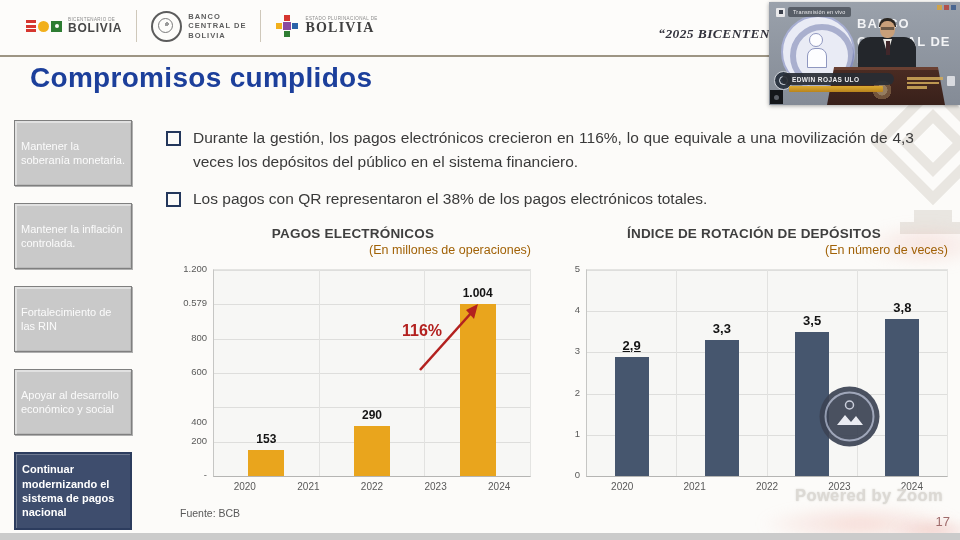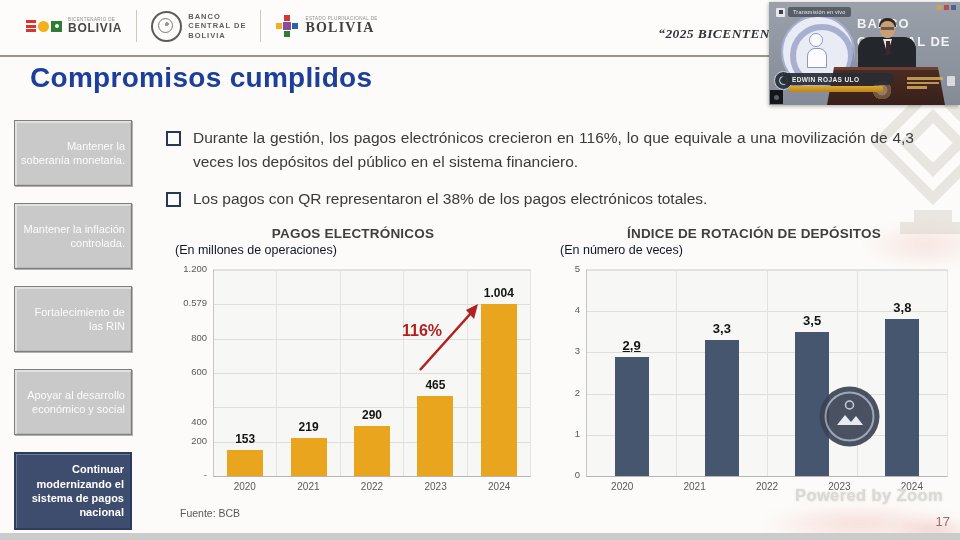--- a/index.html
+++ b/index.html
@@ -30,33 +30,33 @@
   
   .chakana-wm{position:absolute;right:-14px;top:92px;z-index:0;}
   .blob{position:absolute;border-radius:50%;filter:blur(6px);z-index:0;}
   .blob1{left:860px;top:222px;width:130px;height:46px;background:radial-gradient(ellipse,rgba(238,178,168,.32),transparent 70%);}
   .blob2{left:760px;top:505px;width:200px;height:38px;background:radial-gradient(ellipse,rgba(238,172,162,.40),transparent 72%);}
   .blob3{left:890px;top:520px;width:90px;height:22px;background:radial-gradient(ellipse,rgba(224,120,110,.34),transparent 70%);}
   .bottom-strip{position:absolute;left:0;bottom:0;width:100%;height:7px;background:#cbcbcb;z-index:6;}
   
   .page-title{position:absolute;left:30px;top:62px;font-size:28px;font-weight:bold;color:#1c3f9b;letter-spacing:.3px;z-index:2;}
   .commits{position:absolute;left:14px;top:120px;width:118px;display:flex;flex-direction:column;gap:17px;z-index:2;}
-  .commit{min-height:50px;display:flex;align-items:center;justify-content:center;text-align:right;
+  .commit{min-height:50px;display:flex;align-items:center;justify-content:center;text-align:left;
           padding:7px 6px;background:#c9c9c9;border:1px solid #7f7f7f;color:#fbfbfb;
           font-size:11px;line-height:1.3;box-shadow:inset 2px 2px 0 rgba(255,255,255,.45),inset -1px -1px 0 rgba(0,0,0,.08), 1px 1px 0 #aFaFaF;}
   .commit.active{background:#3e4d6d;border:2px solid #2c3c5e;font-weight:bold;color:#ffffff;
           box-shadow:inset 1px 1px 0 rgba(255,255,255,.25);min-height:60px;}
   .bullets{position:absolute;left:166px;top:126px;width:748px;z-index:1;}
   .bullet{display:flex;margin-bottom:13px;justify-content:space-between;}
   .bullet .marker{flex:0 0 11px;height:11px;border:2.5px solid #24375c;margin:5px 12px 0 0;background:transparent;}
   .bullet .btext{flex:1;font-size:15.5px;line-height:1.55;color:#3a3a3a;text-align:justify;}
   
   .chart{position:absolute;z-index:1;}
   .chart-title{text-align:center;font-size:13.5px;font-weight:bold;color:#3f3f3f;letter-spacing:.2px;}
-  .chart-sub{text-align:left;font-size:12.5px;color:#0f172a;margin-top:2px;}
+  .chart-sub{text-align:right;font-size:12.5px;color:#a16207;margin-top:2px;}
   .chart-body{display:flex;margin-top:12px;}
   .yaxis{position:relative;}
   .ytick{position:absolute;right:6px;font-size:9.5px;color:#595959;}
   .plot{position:relative;background:#f7f7f5;border:1px solid #e4e4e2;border-bottom:1px solid #b5b5b3;border-left:1px solid #c6c6c4;display:flex;}
   .gridline{position:absolute;left:0;right:0;height:1px;background:#dededc;z-index:0;}
   .col{flex:1;position:relative;border-right:1px solid #e2e2e0;}
   .col:last-child{border-right:none;}
   .bar{position:absolute;bottom:0;left:50%;transform:translateX(-50%);z-index:1;}
   .bar-label{position:absolute;left:50%;transform:translateX(-50%);font-weight:bold;color:#141414;white-space:nowrap;z-index:2;}
   .xlabels{display:flex;margin-top:4px;}
@@ -225,30 +225,22 @@
           <div class="gridline" style="top: 16.6667%;"></div>
           <div class="gridline" style="top: 33.3333%;"></div>
           <div class="gridline" style="top: 50%;"></div>
           <div class="gridline" style="top: 66.6667%;"></div>
           <div class="gridline" style="top: 83.3333%;"></div>
           <div class="col">
             <div class="bar-label" style="bottom: calc(12.75% + 4px);">153</div>
             <div class="bar" style="height: 12.75%; background: rgb(233, 165, 29);"></div>
           </div>
           <div class="col">
-            <div class="bar-label" style="bottom: calc(18.25% + 4px);">219</div>
-            <div class="bar" style="height: 18.25%; background: rgb(233, 165, 29);"></div>
-          </div>
-          <div class="col">
             <div class="bar-label" style="bottom: calc(24.1667% + 4px);">290</div>
             <div class="bar" style="height: 24.1667%; background: rgb(233, 165, 29);"></div>
-          </div>
-          <div class="col">
-            <div class="bar-label" style="bottom: calc(38.75% + 4px);">465</div>
-            <div class="bar" style="height: 38.75%; background: rgb(233, 165, 29);"></div>
           </div>
           <div class="col">
             <div class="bar-label" style="bottom: calc(83.6667% + 4px);">1.004</div>
             <div class="bar" style="height: 83.6667%; background: rgb(233, 165, 29);"></div>
           </div>
         </div>
     </div>
     <div class="xlabels">
         <div class="xlabel">2020</div>
         <div class="xlabel">2021</div>

